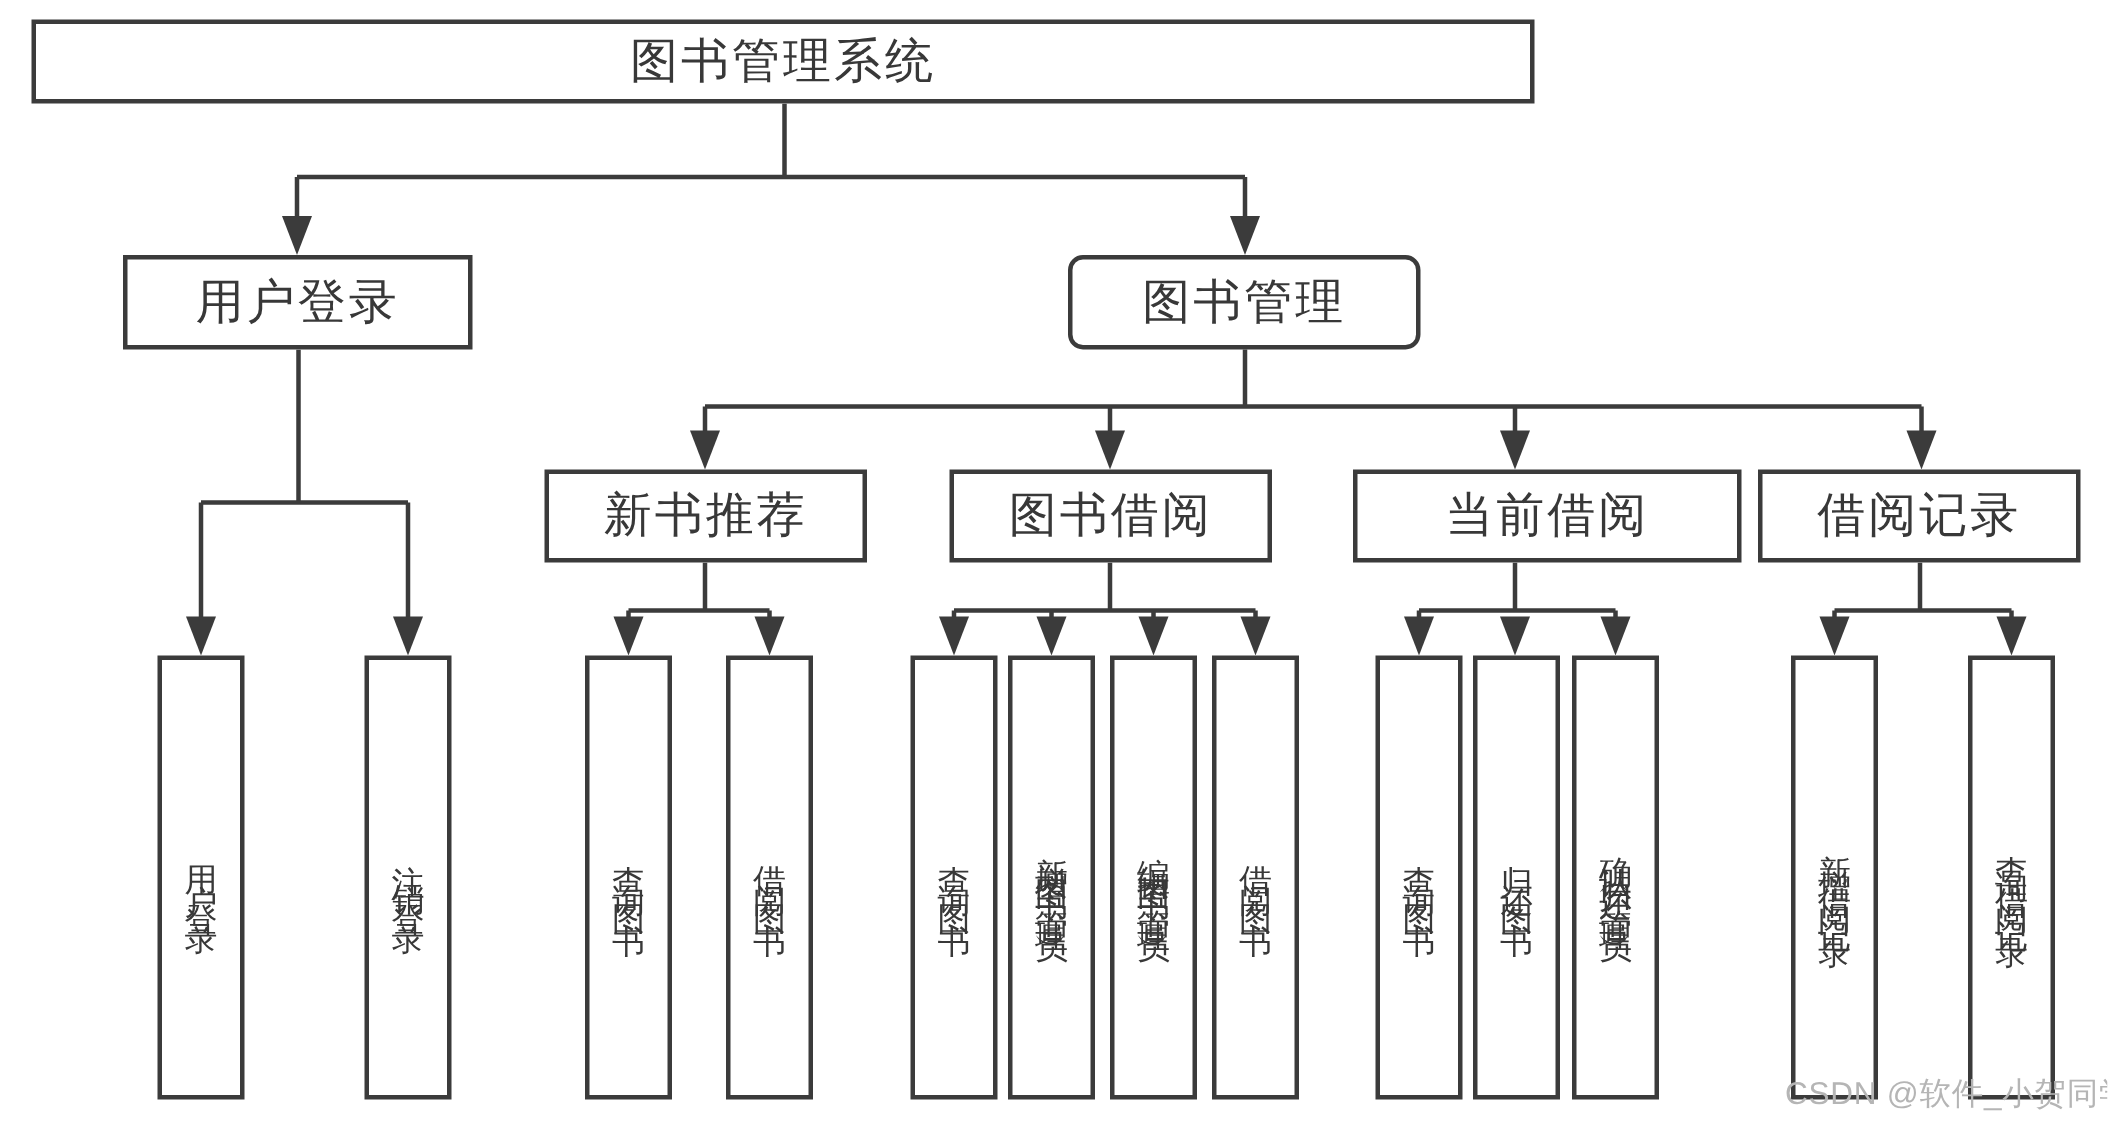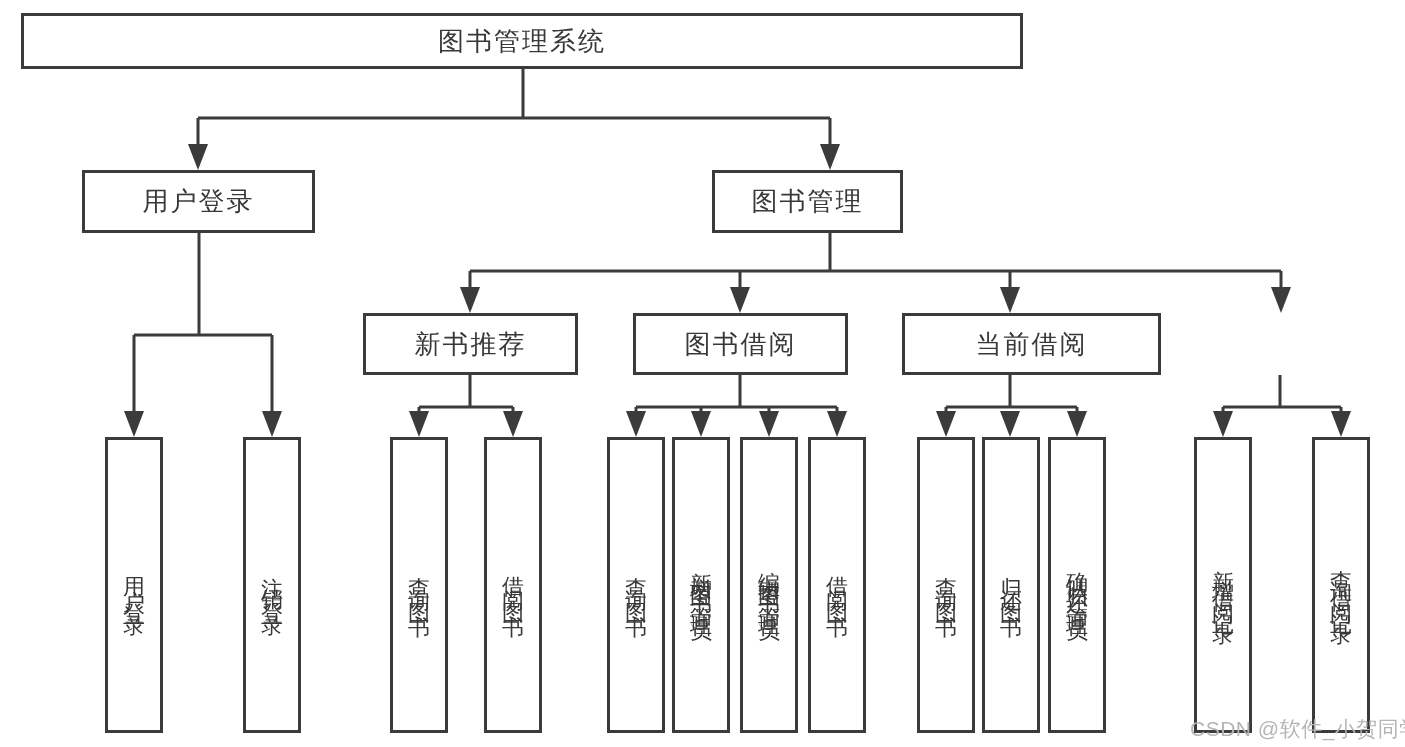--- a/index.html
+++ b/index.html
@@ -23,38 +23,38 @@
   .box{
     position:absolute;
     box-sizing:border-box;
     background:#fff;
     border:3px solid var(--line);
     display:flex;align-items:center;justify-content:center;
     color:var(--text);
     z-index:1;
   }
   .h-label{
-    font-size:26px;
+    font-size:32px;
     letter-spacing:2px;
     white-space:nowrap;
   }
   .v-label{
     writing-mode:vertical-rl;
     text-orientation:mixed;
     font-size:22px;
     white-space:nowrap;
   }
   .v4 .v-label{letter-spacing:13px;}
   .v6 .v-label{letter-spacing:11px;}
   .v9 .v-label{letter-spacing:7px;}
 
   
   .n-root          {left:21px;  top:13px;  width:1002px; height:56px;}
   .n-user-login    {left:82px;  top:170px; width:233px;  height:63px;}
-  .n-book-mgmt     {left:712px; top:170px; width:191px;  height:63px;}
+  .n-book-mgmt     {left:712px; top:170px; width:235px;  height:63px;border-radius:10px;}
   .n-new-book      {left:363px; top:313px; width:215px;  height:62px;}
   .n-book-borrow   {left:633px; top:313px; width:215px;  height:62px;}
   .n-cur-borrow    {left:902px; top:313px; width:259px;  height:62px;}
   .n-borrow-rec    {left:1172px;top:313px; width:215px;  height:62px;}
   .leaf            {top:437px; width:58px; height:296px;}
   .n-a1{left:105px;} .n-a2{left:243px;}
   .n-b1{left:390px;} .n-b2{left:484px;}
   .n-c1{left:607px;} .n-c2{left:672px;} .n-c3{left:740px;} .n-c4{left:808px;}
   .n-d1{left:917px;} .n-d2{left:982px;} .n-d3{left:1048px;}
   .n-e1{left:1194px;} .n-e2{left:1312px;}
@@ -119,20 +119,23 @@
 
   <div class="box n-book-borrow">
     <span class="h-label">图书借阅</span>
   </div>
   <div class="box n-new-book">
     <span class="h-label">新书推荐</span>
   </div>
   <div class="box n-cur-borrow">
     <span class="h-label">当前借阅</span>
   </div>
+  <div class="box n-borrow-rec">
+    <span class="h-label">借阅记录</span>
+  </div>
 
   <div class="box leaf v4 n-a1">
     <span class="v-label">用户登录</span>
   </div>
   <div class="box leaf v4 n-a2">
     <span class="v-label">注销登录</span>
   </div>
 
   <div class="box leaf v4 n-b1">
     <span class="v-label">查询图书</span>

